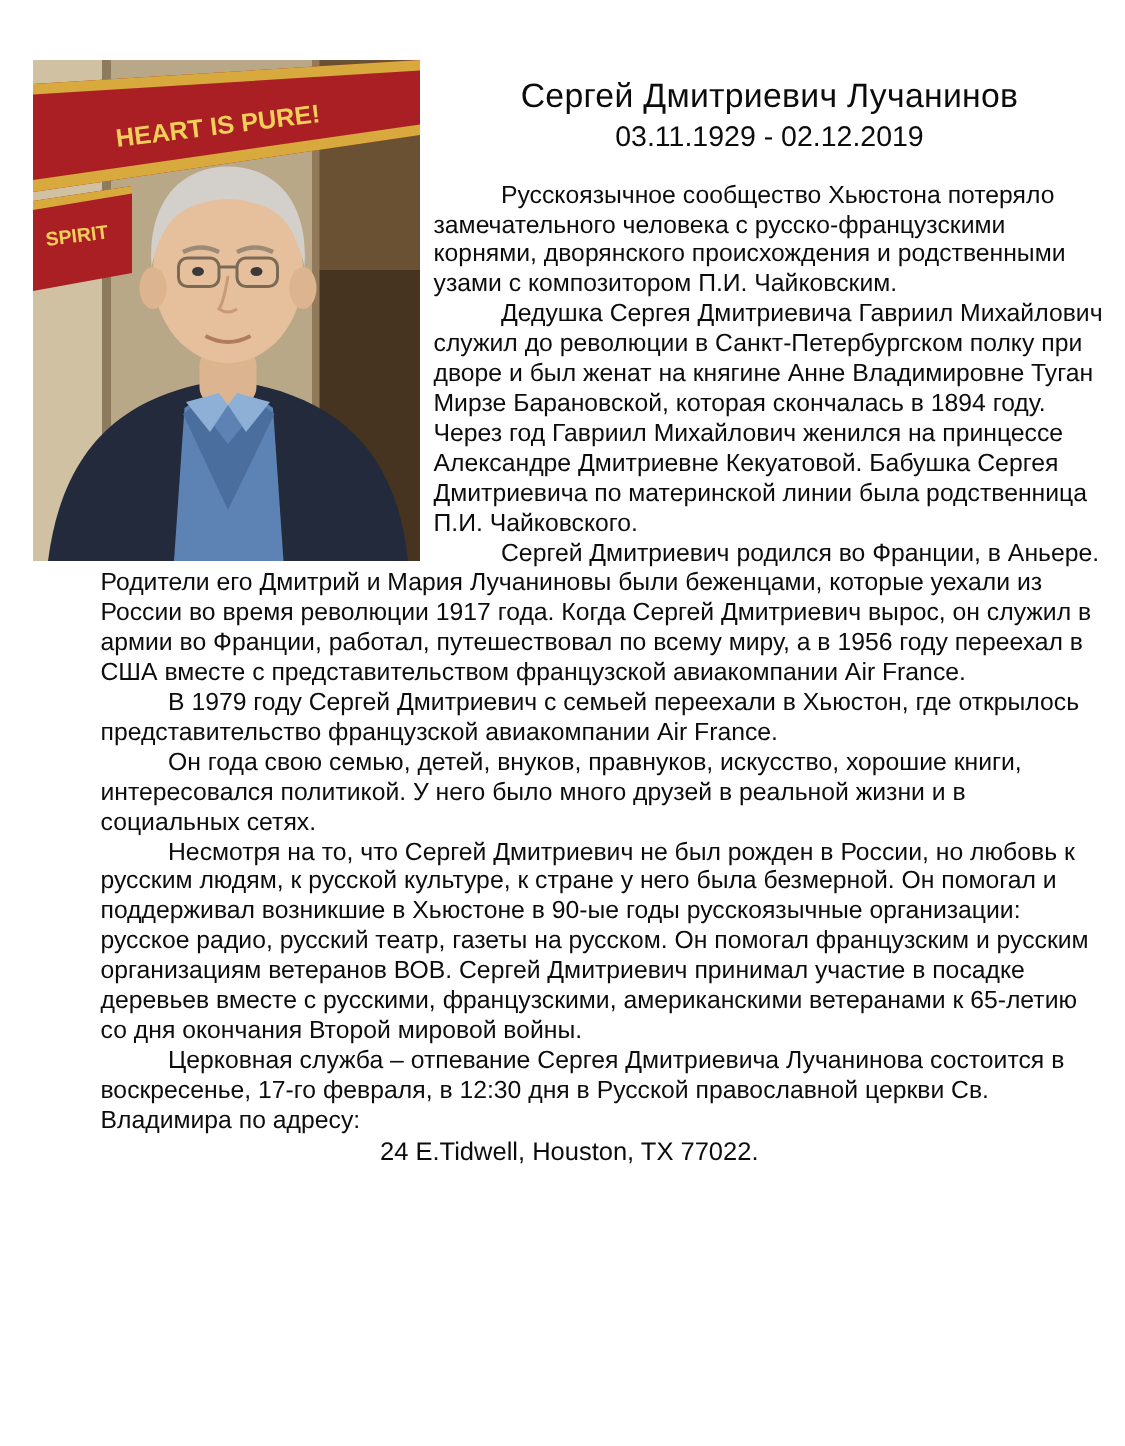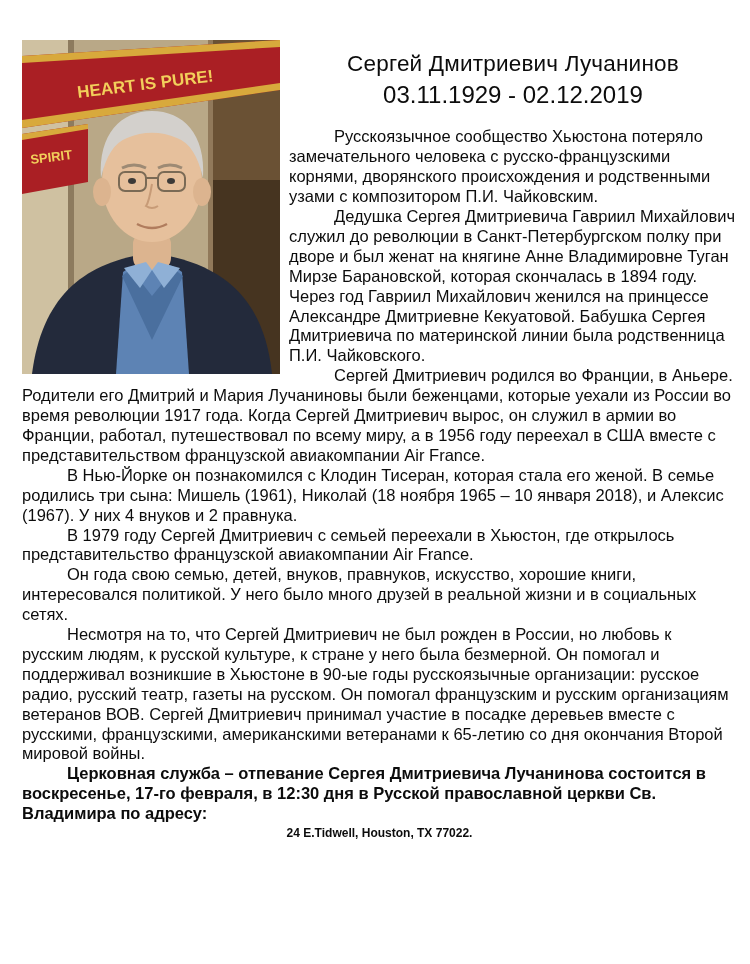--- a/index.html
+++ b/index.html
@@ -26,35 +26,36 @@
   }
   .photo svg { display: block; }
   .header { text-align: center; padding-top: 10px; margin-bottom: 16px; }
   .title {
     font-size: 22.5px;
     line-height: 1.2;
     font-weight: 400;
     letter-spacing: 0.2px;
   }
   .dates {
-    font-size: 24px;
+    font-size: 19px;
     line-height: 1.35;
     margin-top: 2px;
   }
   .para {
     font-size: 16.5px;
     line-height: 19.9px;
     text-indent: 45px;
     text-align: left;
+    margin-left: 45px;
   }
-  .para.bold { font-weight: 700; }
+  .para.bold { font-weight: 400; }
   .address {
-    font-size: 12px;
+    font-size: 17px;
     line-height: 19.9px;
-    font-weight: 700;
+    font-weight: 400;
     text-align: center;
   }
 </style>
 </head>
 <body>
 
 <div class="page">
 
   <div class="photo">
     <svg viewBox="0 0 258 334" width="258" height="334">
@@ -108,21 +109,20 @@
   </div>
 
   <div class="header">
     <div class="title">Сергей Дмитриевич Лучанинов</div>
     <div class="dates">03.11.1929  - 02.12.2019</div>
   </div>
 
   <p class="para">Русскоязычное сообщество Хьюстона потеряло замечательного человека с русско-французскими корнями, дворянского происхождения и родственными узами с композитором П.И. Чайковским.</p>
   <p class="para">Дедушка Сергея Дмитриевича Гавриил Михайлович  служил до революции в Санкт-Петербургском полку при дворе и был женат на княгине  Анне Владимировне  Туган Мирзе Барановской, которая скончалась в 1894 году. Через год Гавриил Михайлович женился на принцессе Александре Дмитриевне Кекуатовой.  Бабушка Сергея Дмитриевича по материнской линии была родственница П.И. Чайковского.</p>
   <p class="para">Сергей Дмитриевич родился во Франции, в Аньере. Родители его Дмитрий и Мария Лучаниновы были  беженцами, которые уехали из России во время революции 1917 года. Когда Сергей Дмитриевич вырос, он служил в армии во Франции, работал, путешествовал по всему миру, а в 1956 году переехал в США вместе с представительством французской авиакомпании Air France.</p>
-  <p class="para">В Нью-Йорке он познакомился с Клодин Тисеран, которая стала его женой. В семье родились три сына: Мишель (1961), Николай (18 ноября 1965 – 10 января 2018), и Алексис (1967).  У них  4 внуков и 2 правнука.</p>
   <p class="para">В 1979 году Сергей Дмитриевич с  семьей переехали в Хьюстон, где открылось представительство французской авиакомпании Air France.</p>
   <p class="para">Он года свою семью, детей, внуков, правнуков,  искусство, хорошие книги, интересовался политикой. У него было много друзей в реальной жизни и в социальных сетях.</p>
   <p class="para">Несмотря на то, что Сергей Дмитриевич не был рожден в России, но любовь к русским людям, к русской культуре, к стране у него была безмерной. Он помогал и поддерживал возникшие в Хьюстоне в 90-ые годы русскоязычные организации: русское радио, русский театр, газеты на русском. Он помогал французским и русским организациям ветеранов ВОВ. Сергей Дмитриевич принимал участие в посадке деревьев вместе с русскими, французскими, американскими ветеранами к 65-летию со дня окончания Второй мировой войны.</p>
 
   <p class="para bold">Церковная служба – отпевание  Сергея Дмитриевича Лучанинова состоится в воскресенье, 17-го февраля, в 12:30 дня  в Русской православной церкви Св. Владимира по адресу:</p>
   <div class="address">24 E.Tidwell, Houston, TX 77022.</div>
 
 </div>
 
 </body></html>

